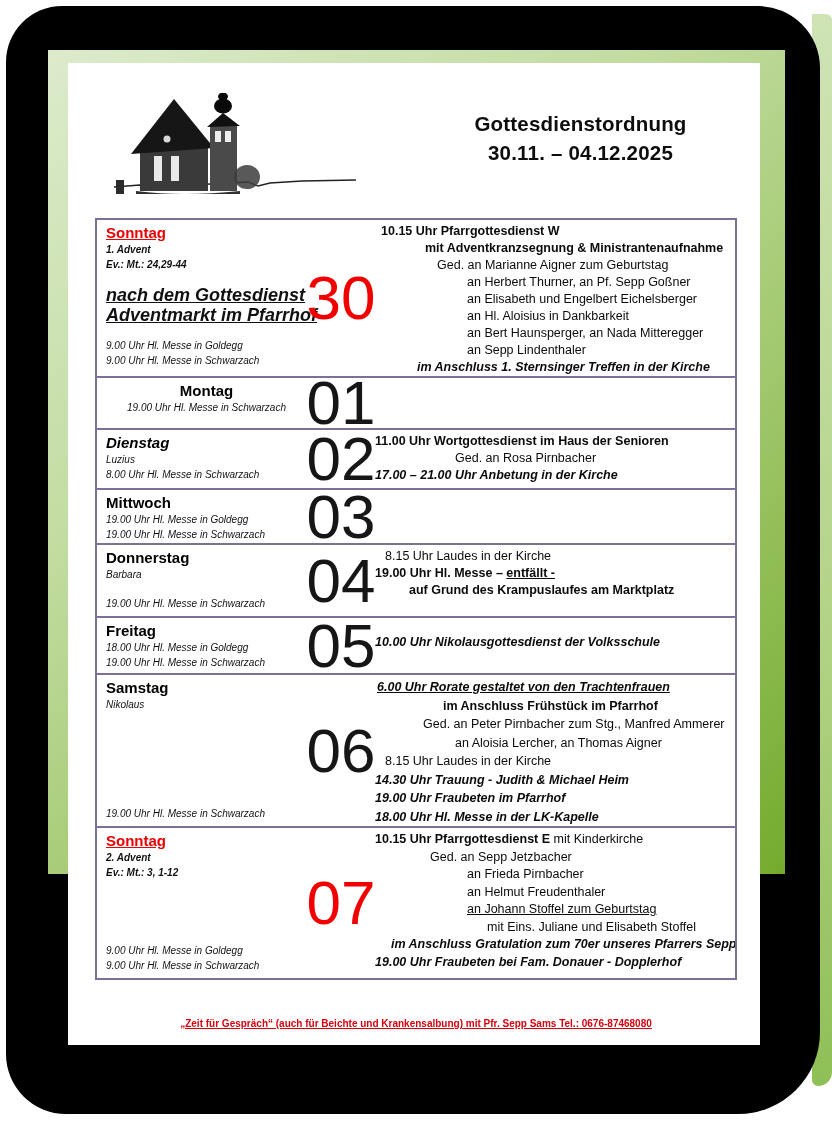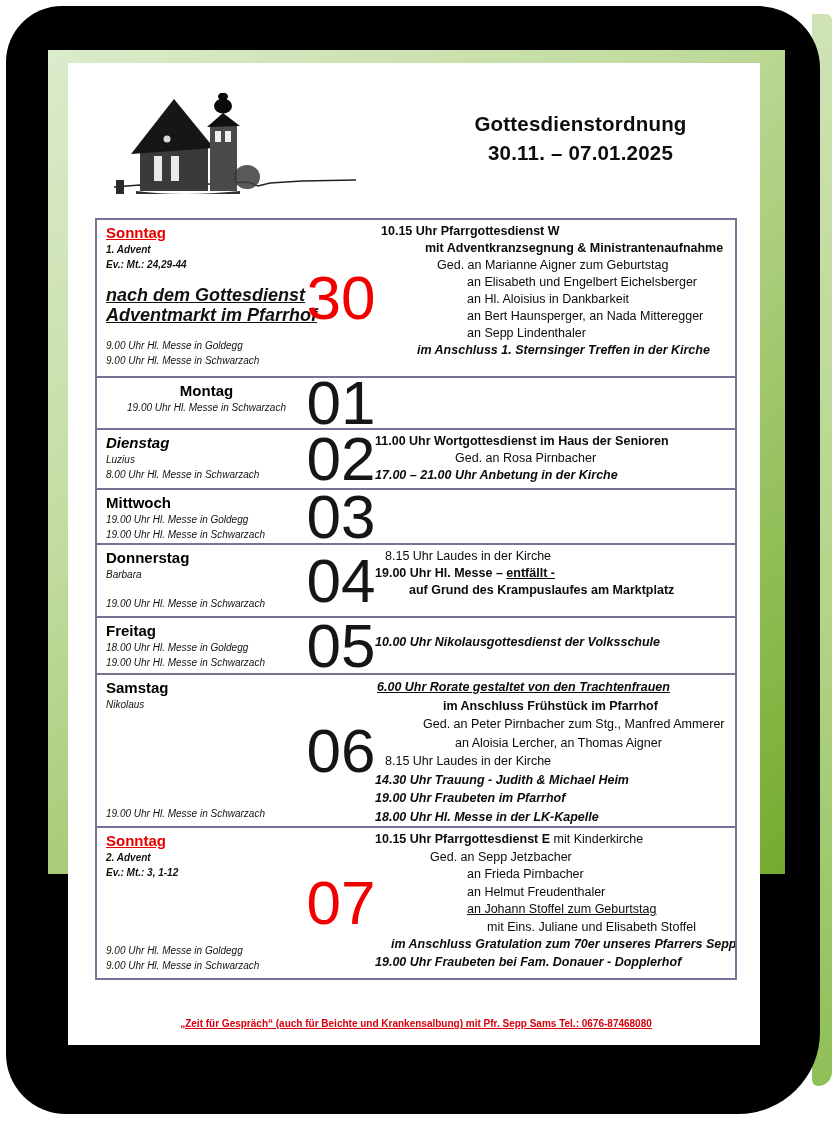--- a/index.html
+++ b/index.html
@@ -93,41 +93,42 @@
           <rect x="115" y="38" width="6" height="11" fill="#eeeeee"></rect>
           <ellipse cx="113" cy="13" rx="9" ry="7.5" fill="#0a0a0a"></ellipse>
           <ellipse cx="113" cy="3.5" rx="5" ry="4" fill="#0a0a0a"></ellipse>
           <line x1="113" y1="-2" x2="113" y2="1" stroke="#000" stroke-width="1.5"></line>
           <ellipse cx="137" cy="84" rx="13" ry="12" fill="#3c3c3c" opacity="0.85"></ellipse>
           <path d="M26 98 Q72 104 130 98 L130 101 L26 101 Z" fill="#303030"></path>
         </svg>
 
         <div class="title">
           <div>Gottesdienstordnung</div>
-          <div>30.11. – 07.01.2025</div>
+          <div>30.11. – 04.12.2025</div>
         </div>
 
         <div class="schedule" id="schedule">
             <div class="row" style="height: 160px;">
     <div class="col-left">
       <div class="day red">Sonntag</div>
     <div class="ll c-bi">1. Advent</div>
                 <div class="ll c-bi">Ev.: Mt.: 24,29-44</div>
                 <div class="ll c-biu2 gap">nach dem Gottesdienst</div>
                 <div class="ll c-biu2">Adventmarkt im Pfarrhof</div>
                 <div class="ll c-i gap">9.00 Uhr Hl. Messe in Goldegg</div>
                 <div class="ll c-i">9.00 Uhr Hl. Messe in Schwarzach</div>
               </div>
     <div class="col-date">
       <div class="date-num red">30</div>
     </div>
     <div class="col-right">
                 <div class="rl c-b" style="line-height: 17px; padding-left: 6px;">10.15 Uhr Pfarrgottesdienst W</div>
                 <div class="rl c-b" style="line-height: 17px; padding-left: 50px;">mit Adventkranzsegnung &amp; Ministrantenaufnahme</div>
                 <div class="rl c-r" style="line-height: 17px; padding-left: 62px;">Ged. an Marianne Aigner zum Geburtstag</div>
+                <div class="rl c-r" style="line-height: 17px; padding-left: 92px;">an Herbert Thurner, an Pf. Sepp Goßner</div>
                 <div class="rl c-r" style="line-height: 17px; padding-left: 92px;">an Elisabeth und Engelbert Eichelsberger</div>
                 <div class="rl c-r" style="line-height: 17px; padding-left: 92px;">an Hl. Aloisius in Dankbarkeit</div>
                 <div class="rl c-r" style="line-height: 17px; padding-left: 92px;">an Bert Haunsperger, an Nada Mitteregger</div>
                 <div class="rl c-r" style="line-height: 17px; padding-left: 92px;">an Sepp Lindenthaler</div>
                 <div class="rl c-bi" style="line-height: 17px; padding-left: 42px;">im Anschluss 1. Sternsinger Treffen in der Kirche</div>
               </div>
   </div>
             <div class="row" style="height: 54px; text-align: center;">
     <div class="col-left">
       <div class="day">Montag</div>

